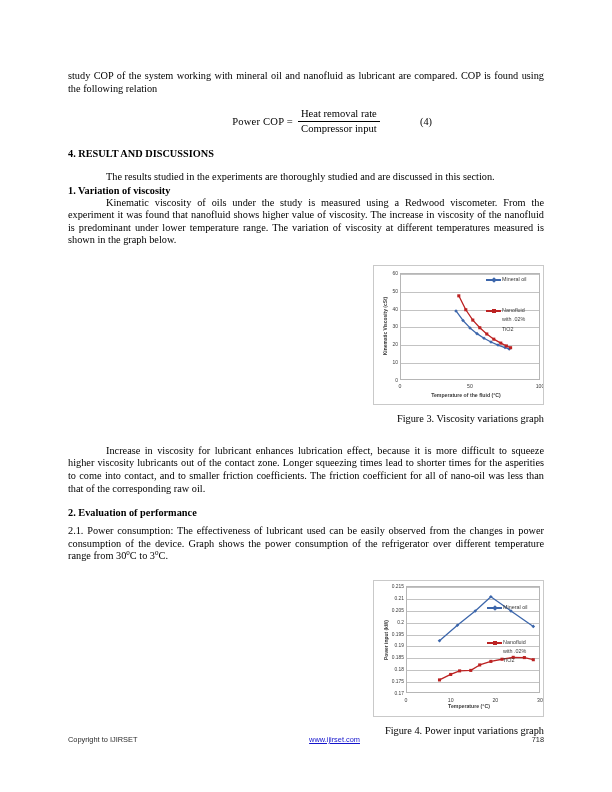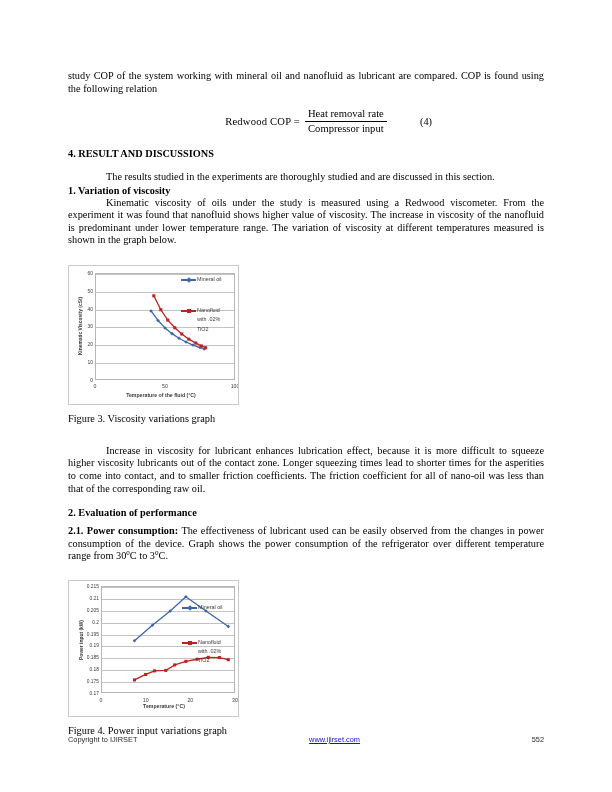--- a/index.html
+++ b/index.html
@@ -37,21 +37,21 @@
   .indent { text-indent: 38px; }
   .spacer-sm { height: 11px; }
   .spacer-xs { height: 6px; }
   .spacer-md { height: 15px; }
   h2.heading {
     margin: 0;
     font-size: 10.3px;
     font-weight: bold;
     line-height: 13px;
   }
-  .bold { font-weight: bold; }
+  .bold { font-weight: normal; }
 
   
   .equation-row {
     display: flex;
     align-items: center;
     justify-content: center;
     margin-top: 13px;
     margin-bottom: 6px;
     position: relative;
   }
@@ -81,21 +81,21 @@
   .eq-number {
     position: absolute;
     left: 352px;
     font-size: 10.3px;
   }
 
   
   .figure-wrap {
     display: flex;
     flex-direction: column;
-    align-items: flex-start;
+    align-items: flex-end;
   }
   .chart-box {
     position: relative;
     background: #ffffff;
     border: 1px solid #c9c9c9;
     box-sizing: border-box;
     overflow: hidden;
   }
   #chart1 { width: 171px; height: 140px; margin-top: 3px; }
   #chart2 { width: 171px; height: 137px; margin-top: 6px; }
@@ -204,21 +204,21 @@
 </head>
 <body>
 
 <div class="page">
 
   <div class="content">
 
     <p class="body-text">study COP of the system working with mineral oil and nanofluid as lubricant are compared. COP is found using the following relation</p>
 
     <div class="equation-row">
-      <span class="eq-lhs">Redwood COP  =</span>
+      <span class="eq-lhs">Power COP  =</span>
       <span class="eq-frac">
         <span class="eq-num">Heat removal rate</span>
         <span class="eq-bar"></span>
         <span class="eq-den">Compressor input</span>
       </span>
       <span class="eq-number">(4)</span>
     </div>
 
     <div class="spacer-xs"></div>
     <h2 class="heading">4. RESULT AND DISCUSSIONS</h2>
@@ -360,16 +360,16 @@
           <div class="legend-sub" style="left: 129px; top: 75.9px;">TiO2</div>
         </div>
       <div class="fig-caption">Figure 4. Power input variations graph</div>
     </div>
 
   </div>
 
   <div class="footer">
     <span>Copyright to IJIRSET</span>
     <a class="footer-link" href="#">www.ijirset.com</a>
-    <span>552</span>
+    <span>718</span>
   </div>
 
 </div>
 
 </body></html>

